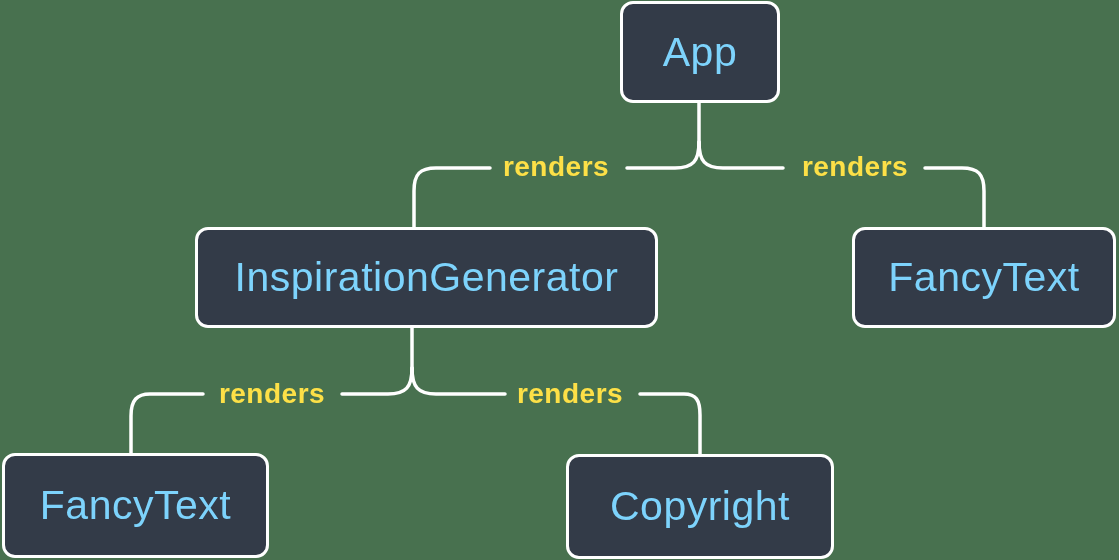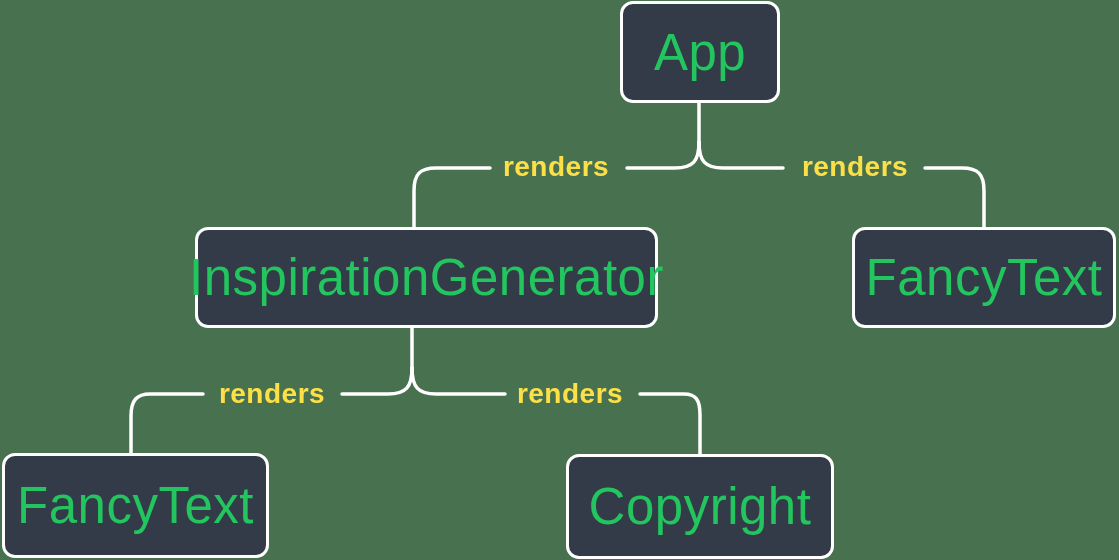--- a/index.html
+++ b/index.html
@@ -29,22 +29,22 @@
 
   .node {
     position: absolute;
     box-sizing: border-box;
     background: #333B48;
     border: 3px solid #FFFFFF;
     border-radius: 13px;
     display: flex;
     align-items: center;
     justify-content: center;
-    color: #22c55e;
-    font-size: 51px;
+    color: #7dd3fc;
+    font-size: 41px;
     font-weight: 500;
     letter-spacing: 0.5px;
     white-space: nowrap;
   }
 
   .node-app        { left: 620px; top:   1px; width: 160px; height: 102px; }
   .node-ig         { left: 195px; top: 227px; width: 463px; height: 101px; }
   .node-ft-top     { left: 852px; top: 227px; width: 264px; height: 101px; }
   .node-ft-bottom  { left:   2px; top: 453px; width: 267px; height: 105px; }
   .node-copyright  { left: 566px; top: 454px; width: 268px; height: 105px; }

